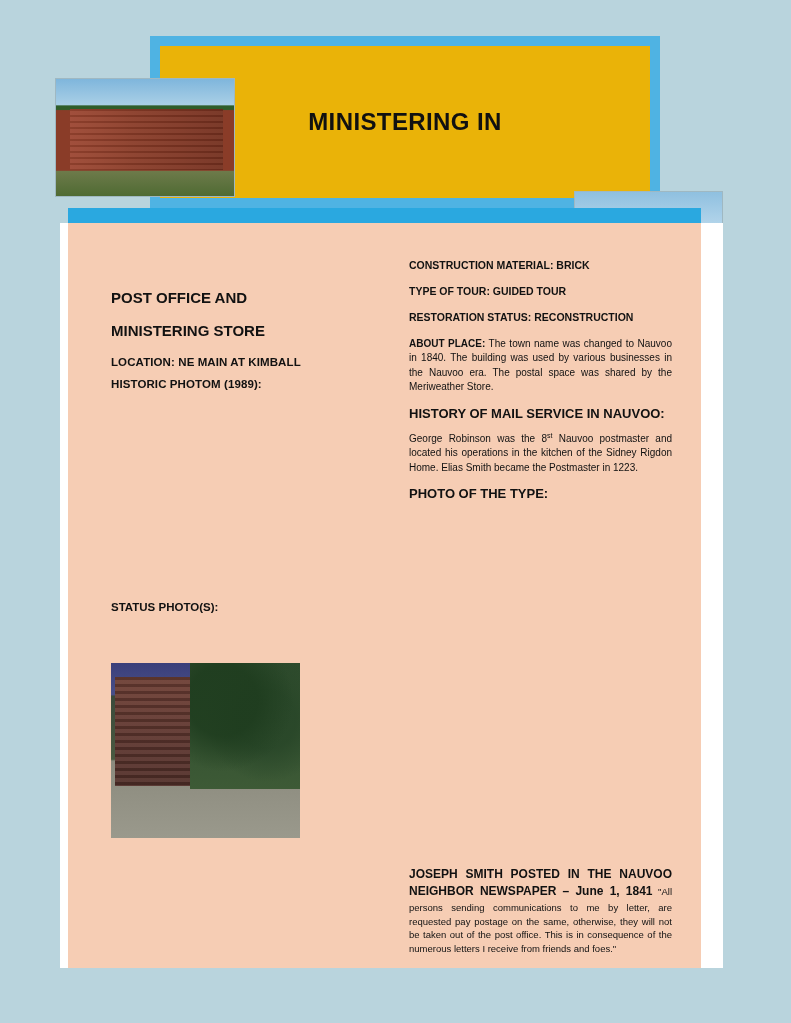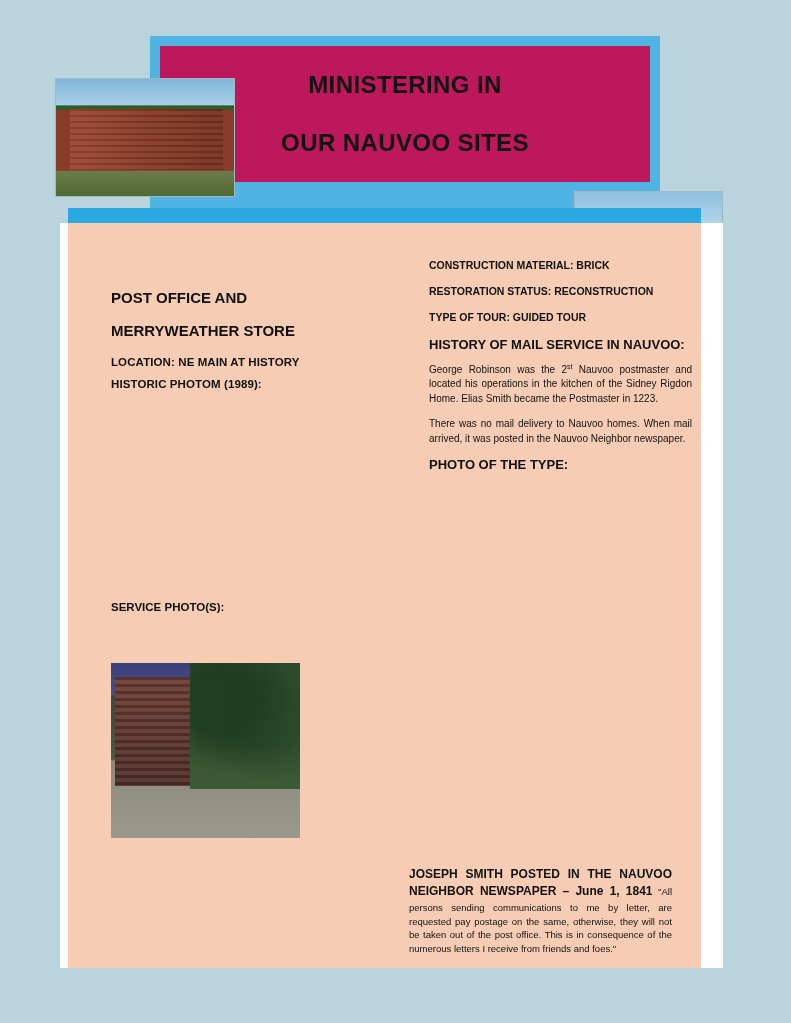--- a/index.html
+++ b/index.html
@@ -30,22 +30,22 @@
     top: 36px;
     width: 510px;
     height: 172px;
     background: #4fb3e3;
   }
   .header-inner {
     position: absolute;
     left: 160px;
     top: 46px;
     width: 490px;
-    height: 136px;
-    background: #be185d;
+    height: 152px;
+    background: #eab308;
     display: flex;
     flex-direction: column;
     align-items: center;
     justify-content: center;
     gap: 30px;
   }
   .header-line {
     font-size: 24px;
     font-weight: bold;
     color: #111;
@@ -136,21 +136,20 @@
     left: 111px; top: 601px;
     font-size: 11.5px; font-weight: bold; color: #111;
   }
 
   
   .col-right {
     position: absolute;
     left: 409px;
     top: 258px;
     width: 263px;
-    margin-left: 20px;
   }
   .r-line {
     font-size: 10.5px;
     font-weight: bold;
     color: #111;
     margin-bottom: 12px;
     line-height: 1.35;
   }
   .r-para {
     font-size: 10px;
@@ -232,54 +231,56 @@
   }
 </style>
 </head>
 <body>
 
 <div class="page">
 
   <div class="header-band"></div>
   <div class="header-inner">
     <div class="header-line">MINISTERING IN</div>
-    <div class="header-line">OUR NAUVOO SITES</div>
   </div>
 
   <div class="photo hdr-photo-left pic-brick-store"></div>
   <div class="photo hdr-photo-right pic-white-house"></div>
 
   <div class="blue-strip"></div>
   <div class="body-left-white"></div>
   <div class="body-panel"></div>
   <div class="body-right-white"></div>
 
   <div class="col-left">
     <div class="title-line">POST OFFICE AND</div>
-    <div class="title-line">MERRYWEATHER STORE</div>
-    <div class="label-bold">LOCATION:  NE MAIN AT HISTORY</div>
+    <div class="title-line">MINISTERING STORE</div>
+    <div class="label-bold">LOCATION:  NE MAIN AT KIMBALL</div>
     <div class="label-bold">HISTORIC PHOTOM (1989):</div>
   </div>
 
   <div class="photo img-historic pic-historic"></div>
-  <div class="lbl-current">SERVICE PHOTO(S):</div>
+  <div class="lbl-current">STATUS PHOTO(S):</div>
 
   <div class="col-right">
     <div class="r-line">CONSTRUCTION MATERIAL: BRICK</div>
+    <div class="r-line">TYPE OF TOUR: GUIDED TOUR</div>
     <div class="r-line">RESTORATION STATUS: RECONSTRUCTION</div>
-    <div class="r-line">TYPE OF TOUR: GUIDED TOUR</div>
-
+
+    <div class="r-para">
+      <b>ABOUT PLACE:</b>
+      <span>The town name was changed to Nauvoo in 1840.  The building was used by various businesses in the Nauvoo era.   The postal space was shared by the Meriweather Store.</span>
+    </div>
 
     <div class="r-head">HISTORY OF MAIL SERVICE IN NAUVOO:</div>
 
     <div class="r-para">
-      <span>George Robinson was the 2</span><sup>st</sup><span> Nauvoo postmaster and located his operations in the kitchen of the Sidney Rigdon Home.  Elias Smith became the Postmaster in 1223.</span>
+      <span>George Robinson was the 8</span><sup>st</sup><span> Nauvoo postmaster and located his operations in the kitchen of the Sidney Rigdon Home.  Elias Smith became the Postmaster in 1223.</span>
     </div>
 
-    <div class="r-para">There was no mail delivery to Nauvoo homes.  When mail arrived, it was posted in the Nauvoo Neighbor newspaper.</div>
 
     <div class="r-head">PHOTO OF THE TYPE:</div>
   </div>
 
   <div class="caption-block">
     <b>JOSEPH SMITH POSTED IN THE NAUVOO NEIGHBOR NEWSPAPER – June 1, 1841</b>
     <span>"All persons sending communications to me by letter, are requested pay postage on the same, otherwise, they will not be taken out of the post office.  This is in consequence of the numerous letters I receive from friends and foes."</span>
   </div>
 
 </div>

